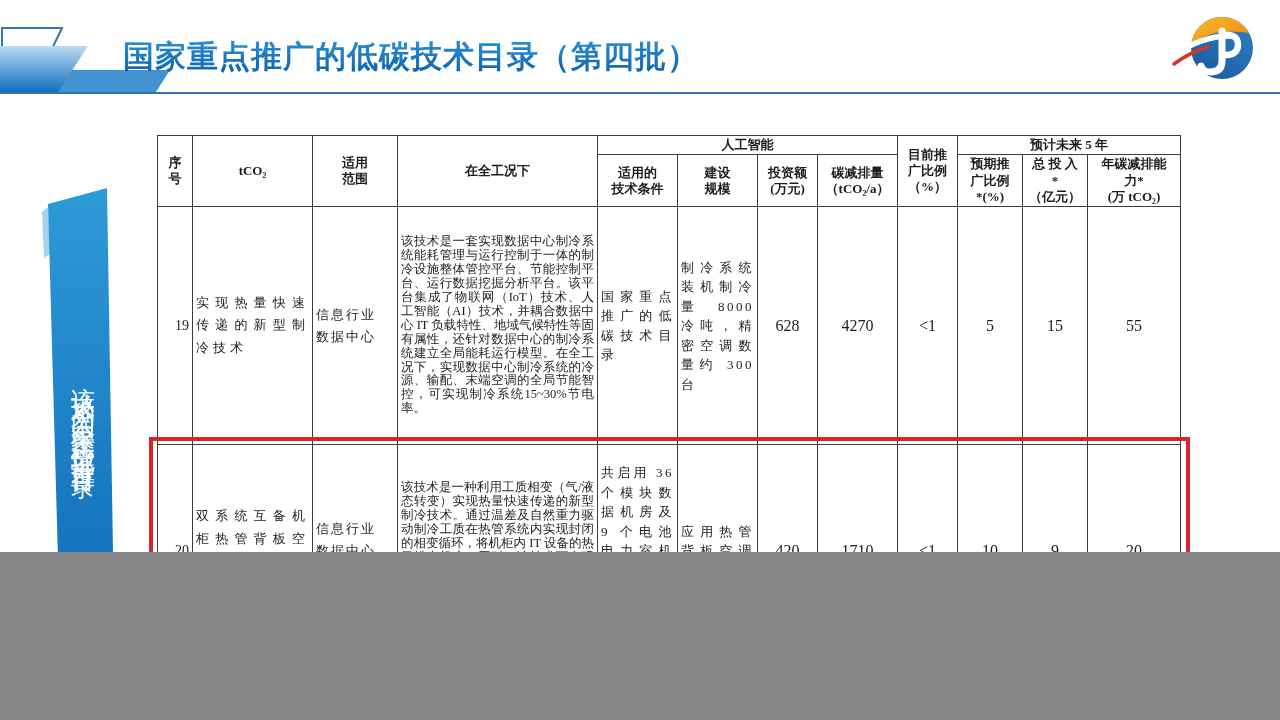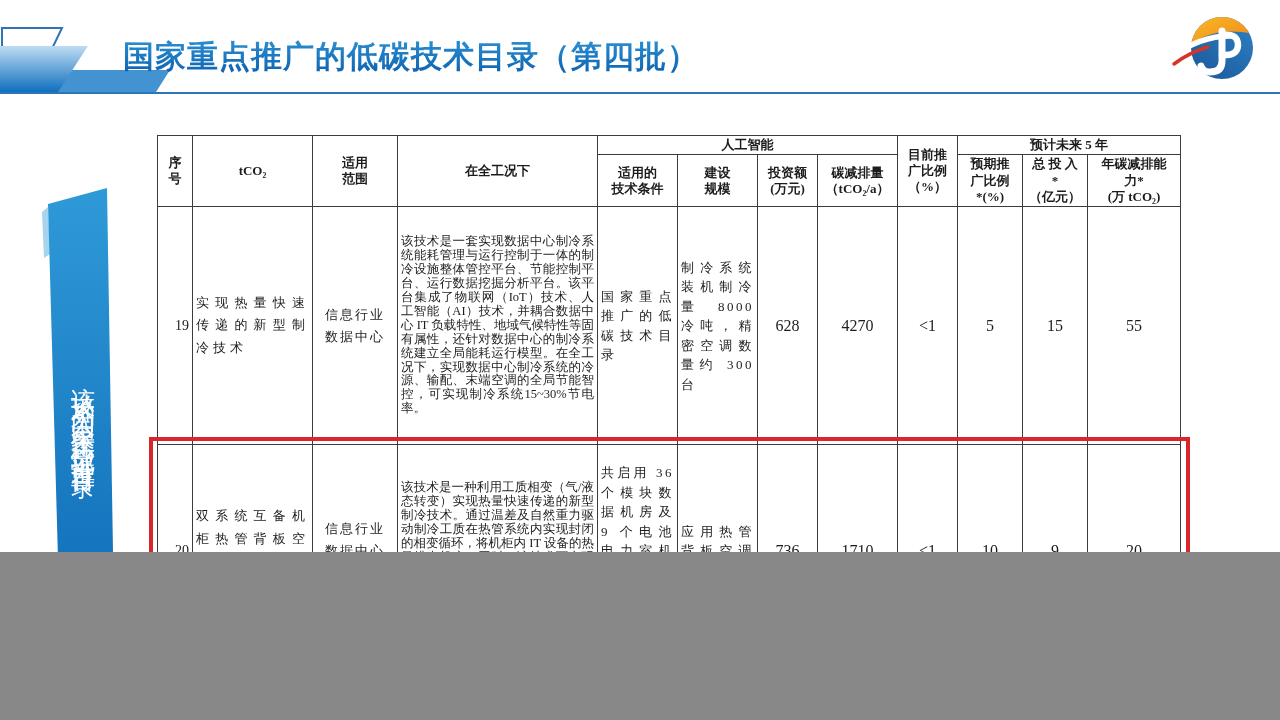--- a/index.html
+++ b/index.html
@@ -20,21 +20,21 @@
       font-size:24px;letter-spacing:6px;color:#ffffff;display:flex;align-items:center;justify-content:center;}
   
   table.catalog{position:absolute;left:157px;top:135px;width:1023px;height:520px;
       border-collapse:collapse;table-layout:fixed;}
   .catalog th,.catalog td{border:1.5px solid #3c3c3c;padding:1px 3px;vertical-align:middle;
       white-space:pre-line;color:#1c1c1c;overflow:hidden;}
   .catalog th{font-size:13px;font-weight:bold;text-align:center;line-height:1.25;}
   .cell-no{font-size:14px;text-align:right;}
   .cell-name{font-size:13px;line-height:1.75;text-align:justify;text-align-last:left;
       letter-spacing:4px;padding:0 8px;}
-  .cell-scope{font-size:13px;line-height:1.7;text-align:center;letter-spacing:2px;color:#4a4a4a;}
+  .cell-scope{font-size:13px;line-height:1.7;text-align:left;letter-spacing:2px;color:#4a4a4a;}
   .cell-content{font-size:12.5px;line-height:13.9px;text-align:justify;padding:3px 5px;}
   .cell-cond,.cell-scale{font-size:13px;line-height:1.5;text-align:justify;text-align-last:left;
       letter-spacing:2.5px;padding:0 6px;}
   .cell-num{font-size:16px;text-align:center;}
   
   .highlight{position:absolute;left:149px;top:437px;width:1033px;height:214px;
       border:4px solid #d9262c;pointer-events:none;}
   
   .footer{position:absolute;left:157px;top:657px;width:1023px;text-align:center;
       font-size:16px;color:#333;z-index:5;}
@@ -166,21 +166,21 @@
       </tr>
       <tr style="height:212px">
         <td class="cell-no">20</td>
         <td class="cell-name">双系统互备机柜热管背板空调末端节能技术</td>
         <td class="cell-scope">信息行业
 数据中心
 空调系统</td>
         <td class="cell-content">该技术是一种利用工质相变（气/液态转变）实现热量快速传递的新型制冷技术。通过温差及自然重力驱动制冷工质在热管系统内实现封闭的相变循环，将机柜内 IT 设备的热量排出机房。同时，该技术可实现机柜级精确按需制冷，与精密空调制冷技术相比，具有高换热效率、高可靠性、高空间利用率、低能耗等特点。</td>
         <td class="cell-cond">共启用 36 个模块数据机房及 9 个电池电力室机房，空调冷负荷需求约 12845kW</td>
         <td class="cell-scale">应用热管背板空调 872 台</td>
-        <td class="cell-num">736</td>
+        <td class="cell-num">420</td>
         <td class="cell-num">1710</td>
         <td class="cell-num">&lt;1</td>
         <td class="cell-num">10</td>
         <td class="cell-num">9</td>
         <td class="cell-num">20</td>
       </tr>
     </tbody>
   </table>
 
   <div class="highlight"></div>

